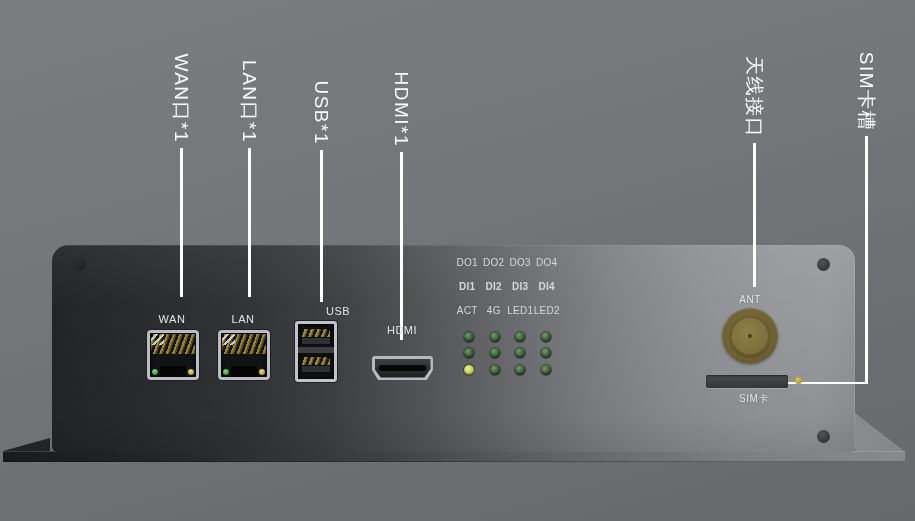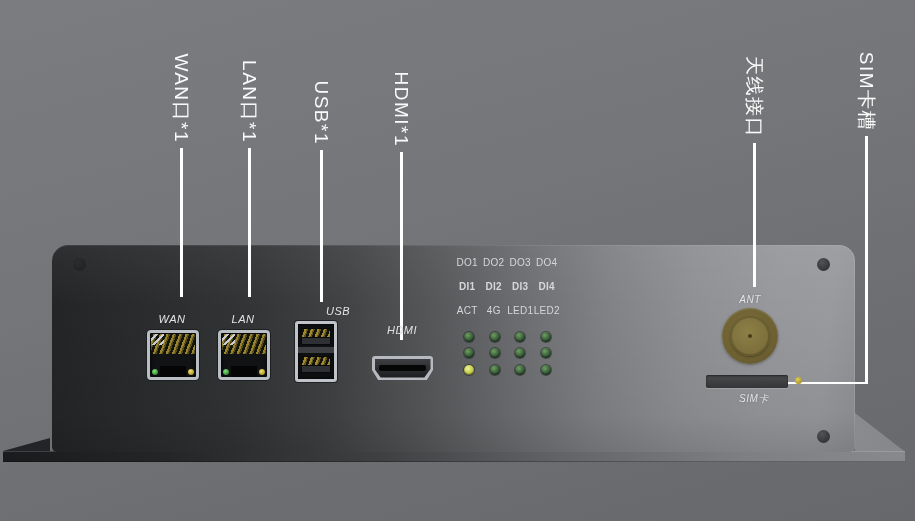--- a/index.html
+++ b/index.html
@@ -38,21 +38,21 @@
   .screw.faint{background:radial-gradient(circle at 38% 32%,#2c2d2f,#212224 75%);}
   
   .cline{position:absolute;width:2.5px;background:#ffffff;}
   .cline.h{height:2.5px;width:auto;}
   .vlabel{
     position:absolute;transform:rotate(90deg) translateX(-100%);transform-origin:0 0;
     white-space:nowrap;color:#fafafa;font-size:19px;letter-spacing:1.5px;line-height:22px;
   }
   
   .plabel{position:absolute;transform:translateX(-50%);font-size:11px;color:#e3e4e7;
-    letter-spacing:.5px;white-space:nowrap;text-shadow:0 0 2px rgba(60,60,60,.35);font-style:italic;}
+    letter-spacing:.5px;white-space:nowrap;text-shadow:0 0 2px rgba(60,60,60,.35);}
   .plabel.small{font-size:10px;}
   .ind-row{position:absolute;left:454px;width:106px;display:flex;}
   .ind-row span{flex:1;text-align:center;font-size:10px;color:#d6d7da;letter-spacing:.3px;}
   
   .led{position:absolute;width:10px;height:10px;border-radius:50%;
     background:radial-gradient(circle at 38% 32%,#6f9e63,#2e5030 62%,#1d2b1e 100%);
     box-shadow:0 0 0 1px rgba(20,22,20,.45), inset 0 -1px 1px rgba(0,0,0,.4);}
   .led.lit{background:radial-gradient(circle at 40% 35%,#eef395,#c2ca4a 55%,#767c22 100%);}
   
   .rj45{position:absolute;width:52px;height:50px;background:#121315;border:3px solid #b9bdc4;

